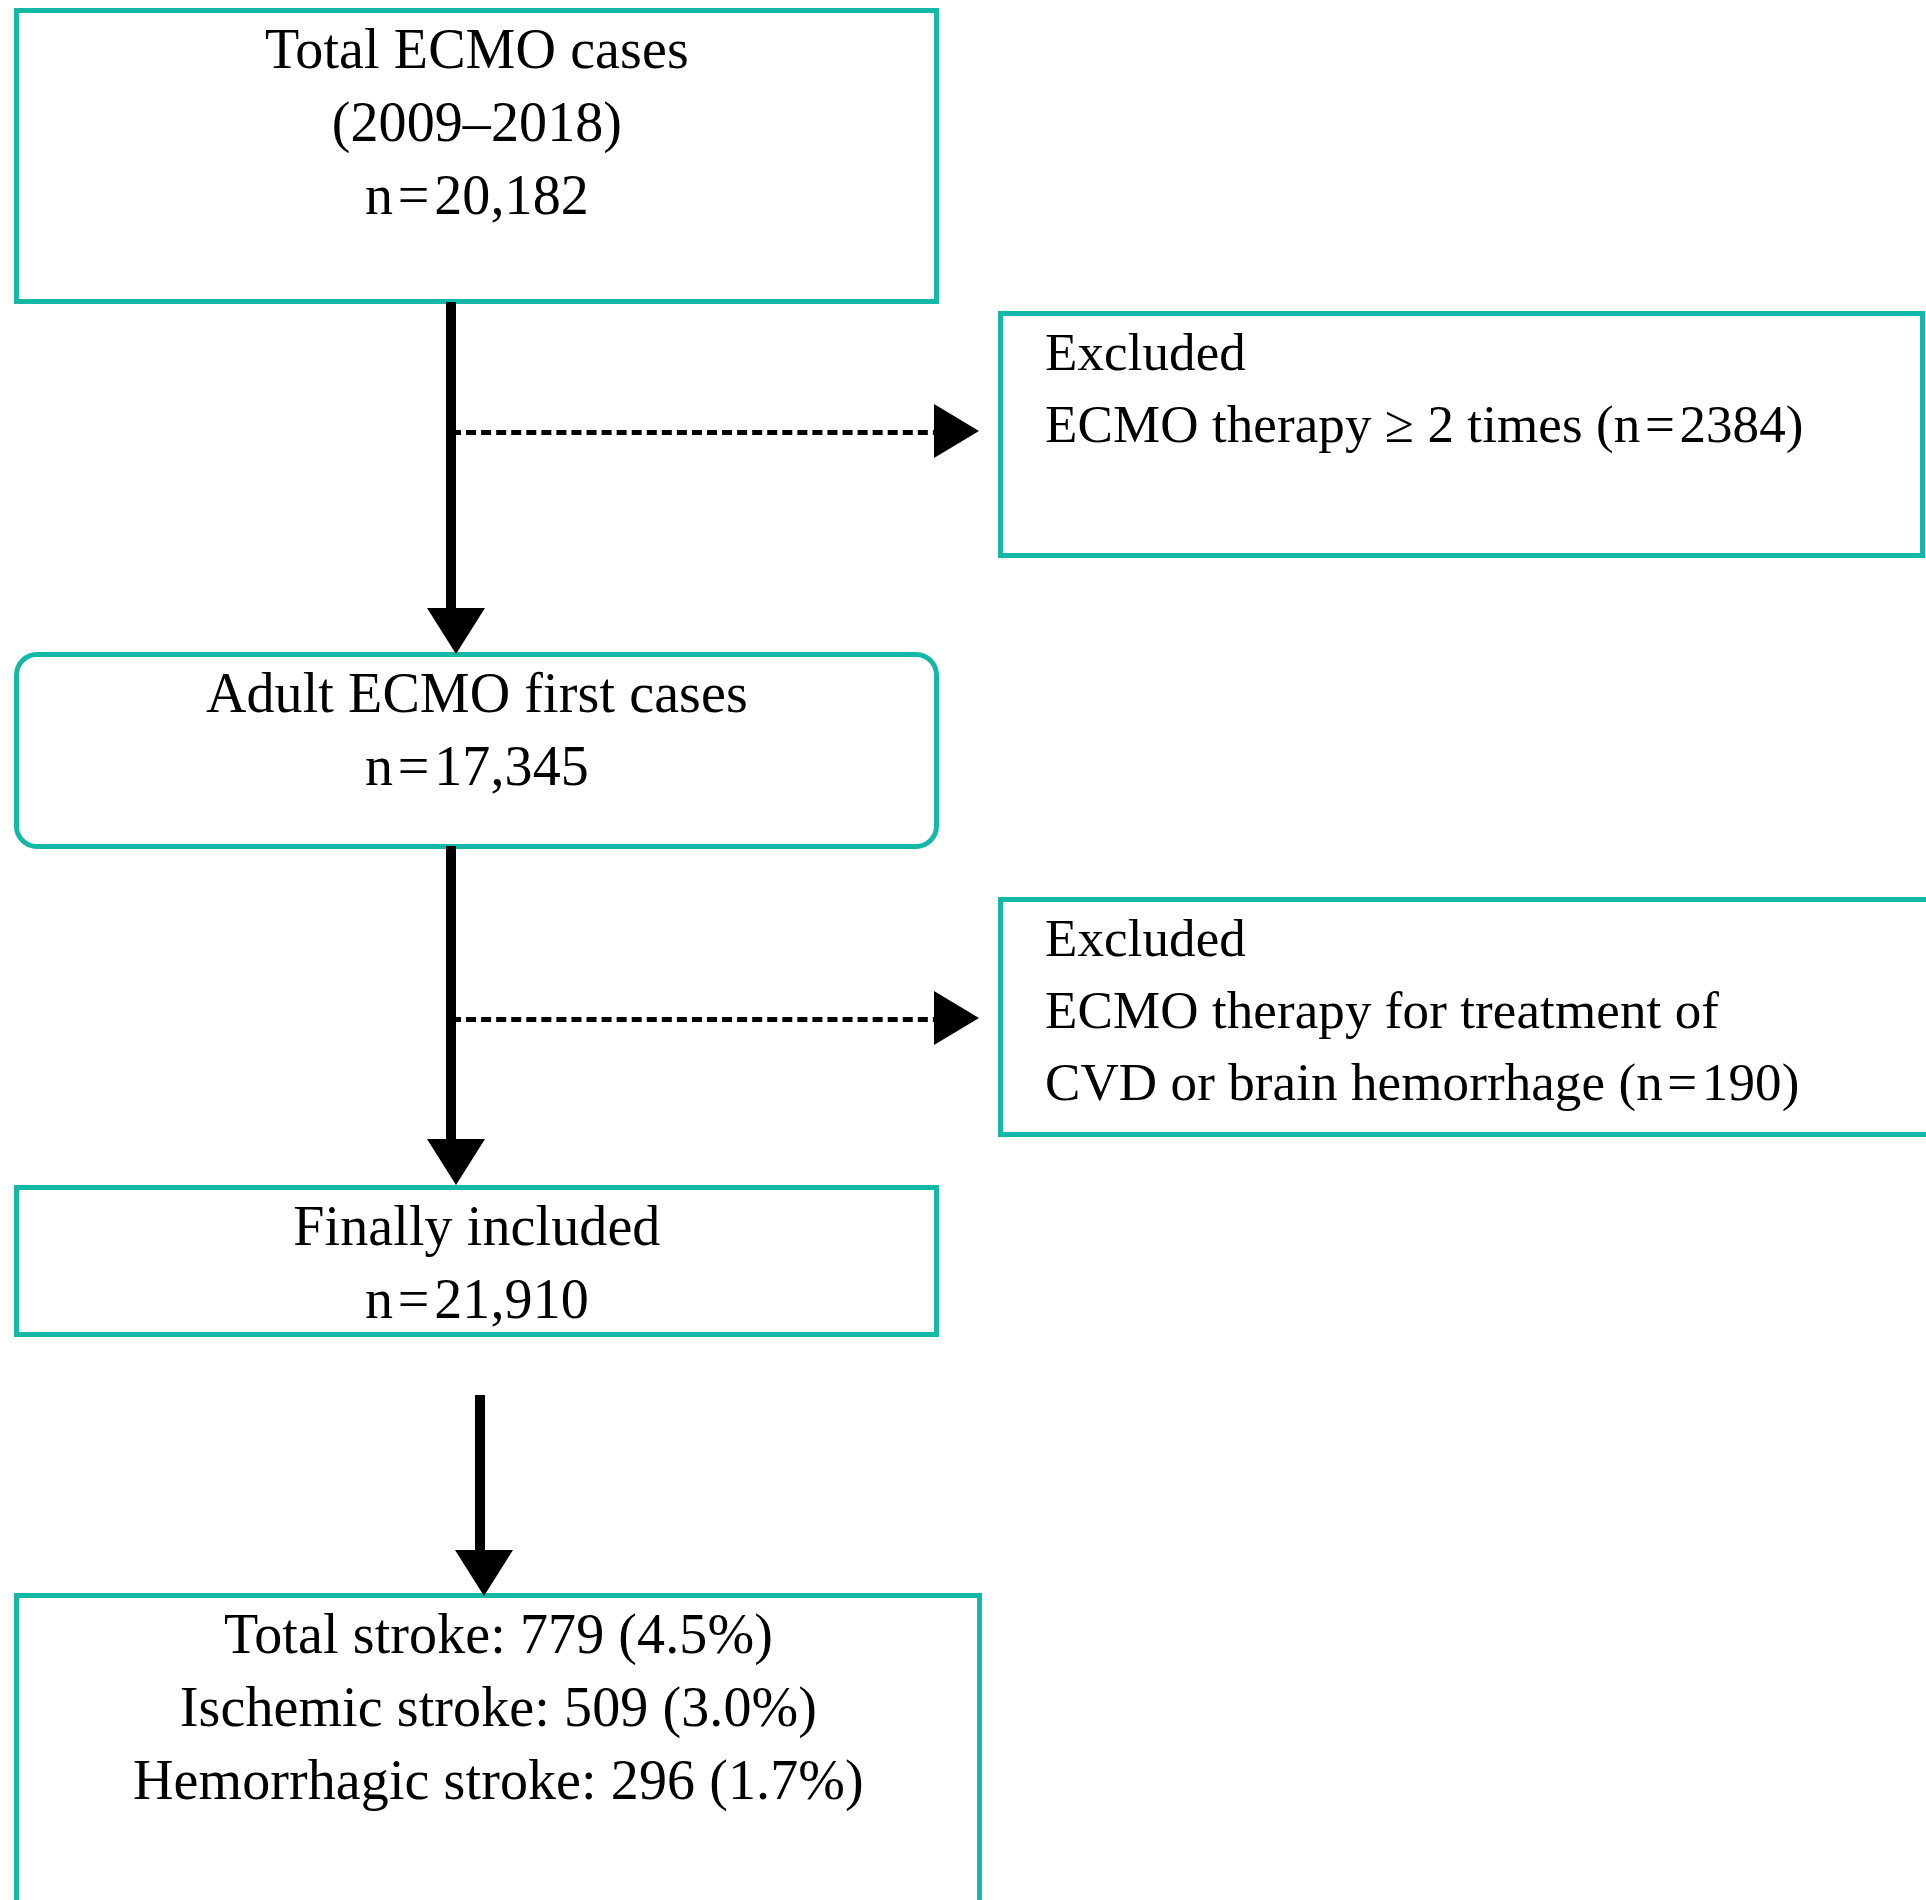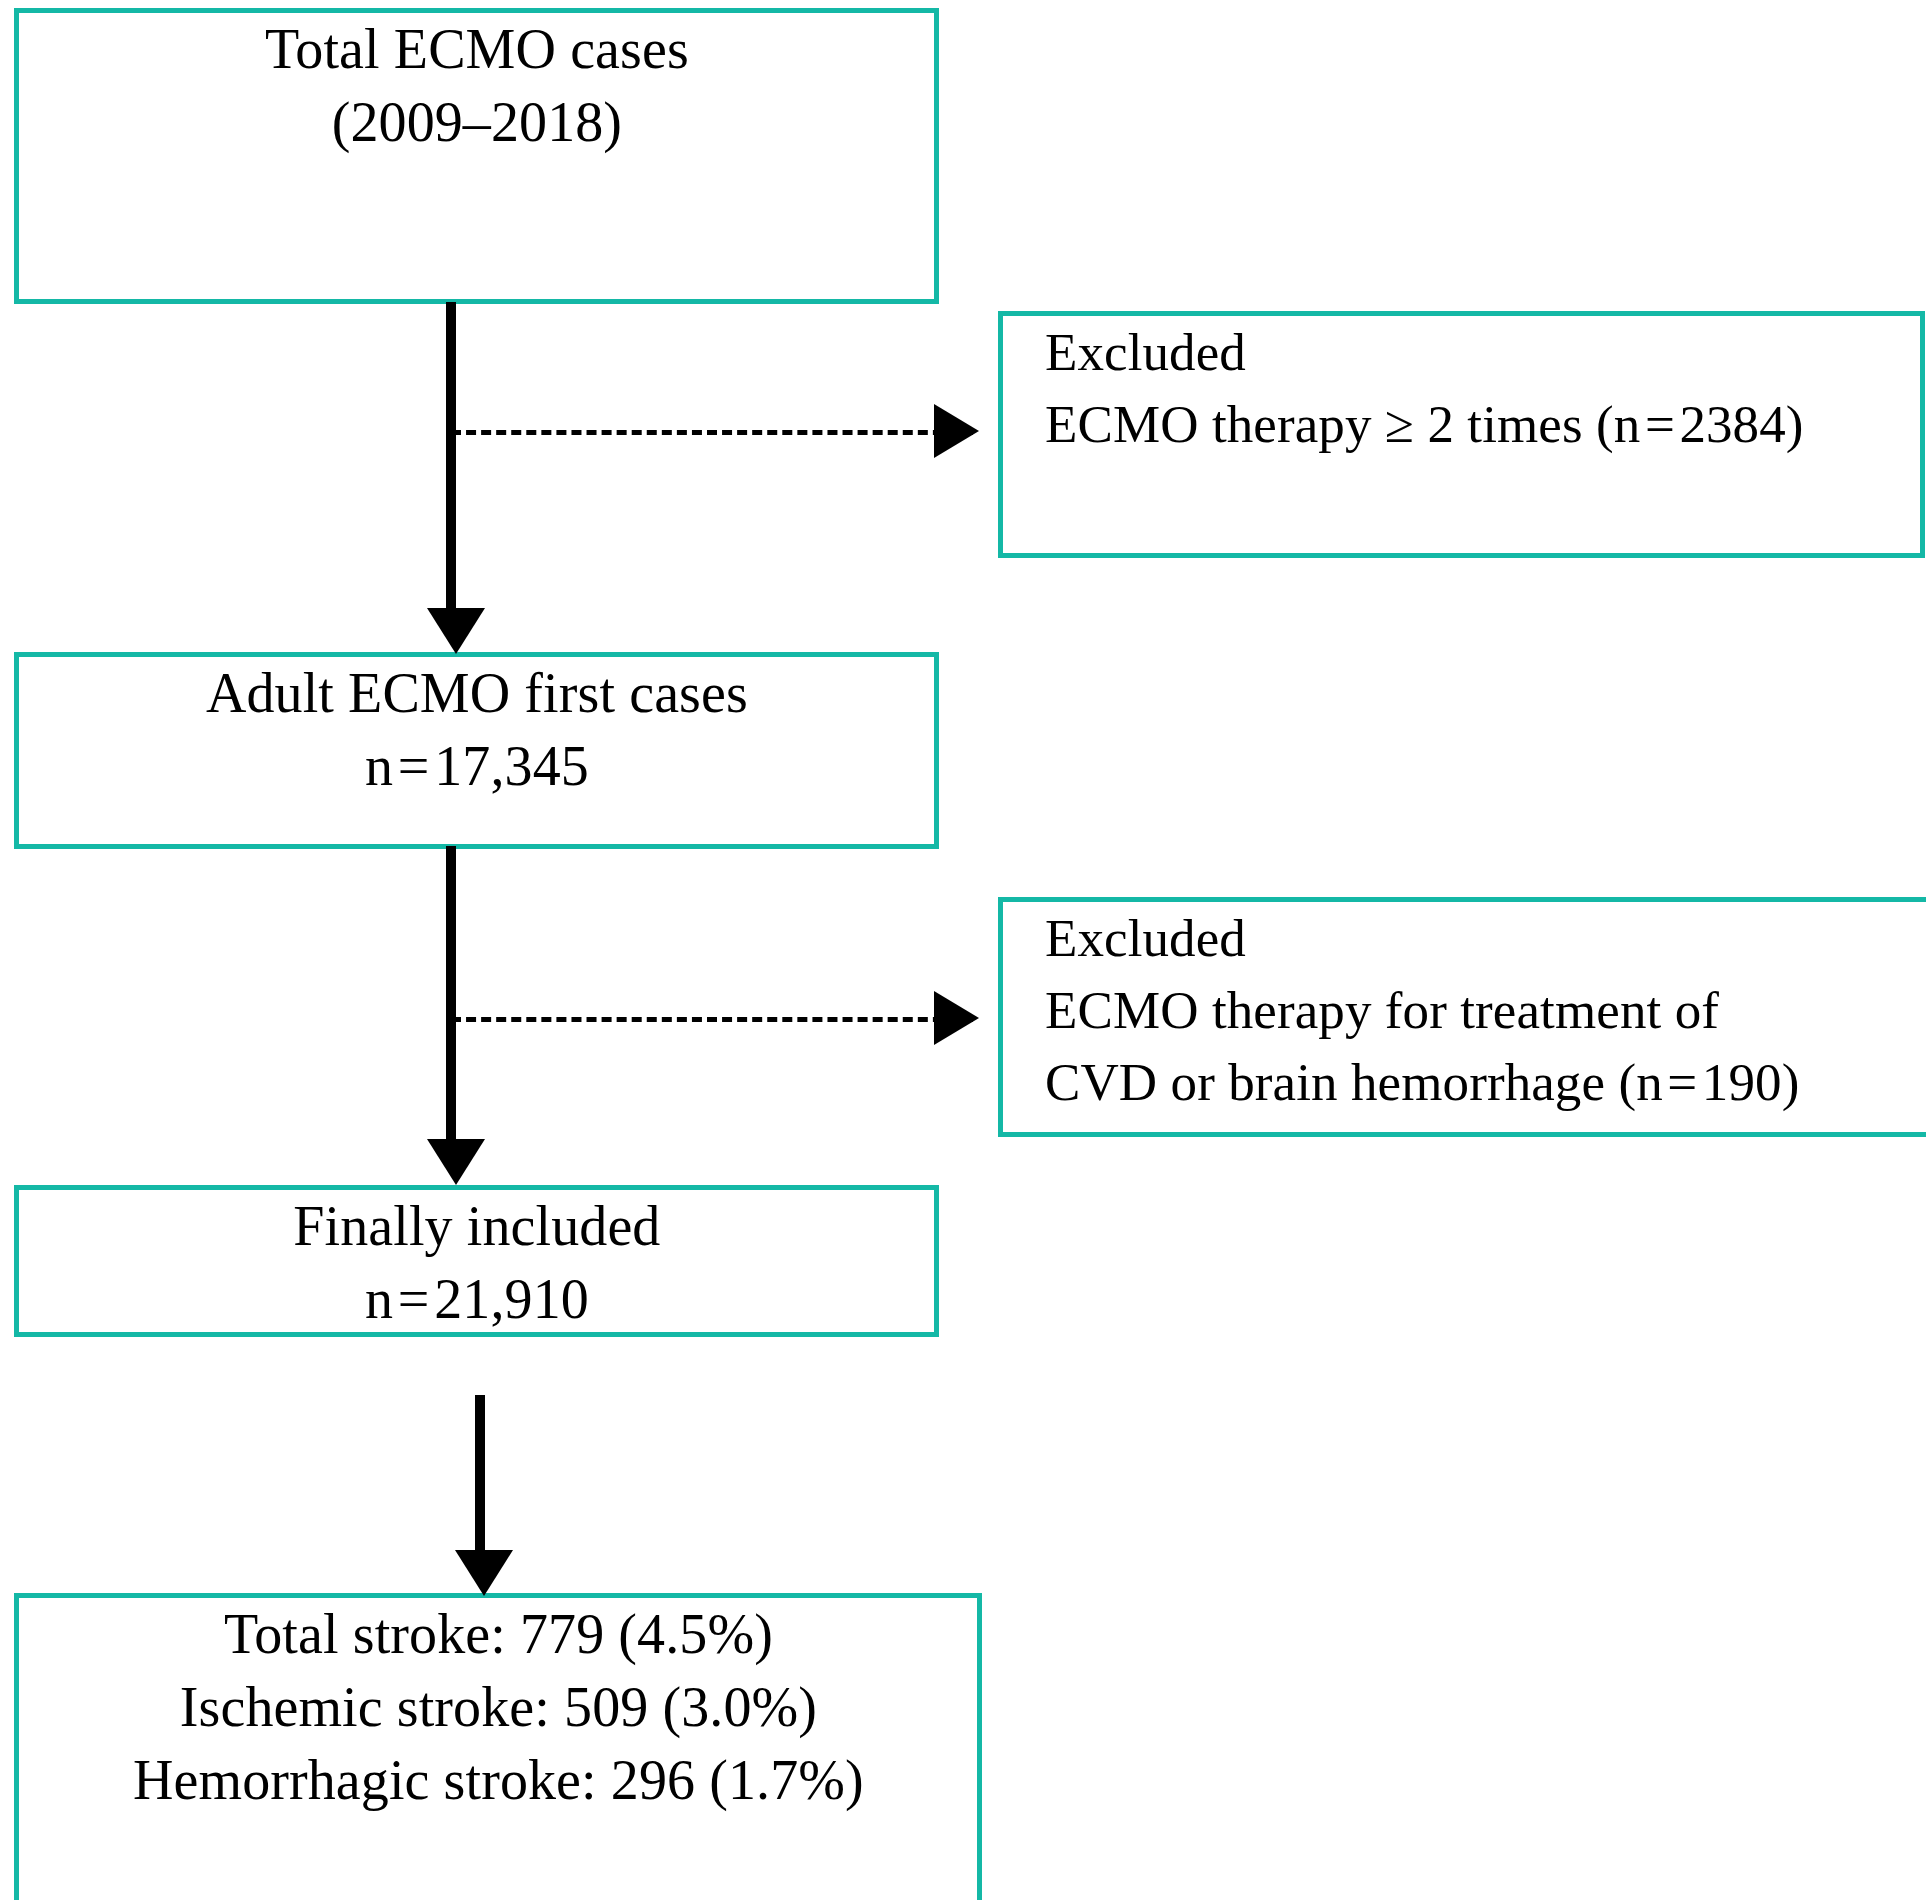--- a/index.html
+++ b/index.html
@@ -44,21 +44,21 @@
     letter-spacing: 0.1px;
   }
   .node.left .line {
     padding-left: 42px;
     font-size: 53px;
     line-height: 1.36;
   }
 
   
   #node-total      { left: 14.4px;  top: 8px;   width: 925px; height: 296px; }
-  #node-adult      { left: 14.4px;  top: 652px;  width: 925px; height: 197px; }
+  #node-adult      { left: 14.4px;  top: 652px;  width: 925px; height: 197px; border-radius: 23px; }
   #node-included   { left: 14.4px;  top: 1185px; width: 925px; height: 152px; }
   #node-outcome    { left: 14.4px;  top: 1593px; width: 968px; height: 386px; }
 
   
   #node-excluded-1 { left: 976px; top: 311px;  width: 927px; height: 247px; }
   #node-excluded-2 { left: 976px; top: 897px; width: 941px; height: 240px; }
 
   
   .conn-v {
     position: absolute;
@@ -105,20 +105,21 @@
   #dash-arrow-2   { left: 934px; top: 991px; }
 </style>
 </head>
 <body>
 
 <div id="canvas">
 
   <div class="node center" id="node-total">
     <span class="line">Total ECMO cases</span>
     <span class="line">(2009–2018)</span>
+    <span class="line">n = 20,182</span>
   </div>
 
   <div class="node center" id="node-adult">
     <span class="line">Adult ECMO first cases</span>
     <span class="line">n = 17,345</span>
   </div>
 
   <div class="node center" id="node-included">
     <span class="line">Finally included</span>
     <span class="line">n = 21,910</span>

